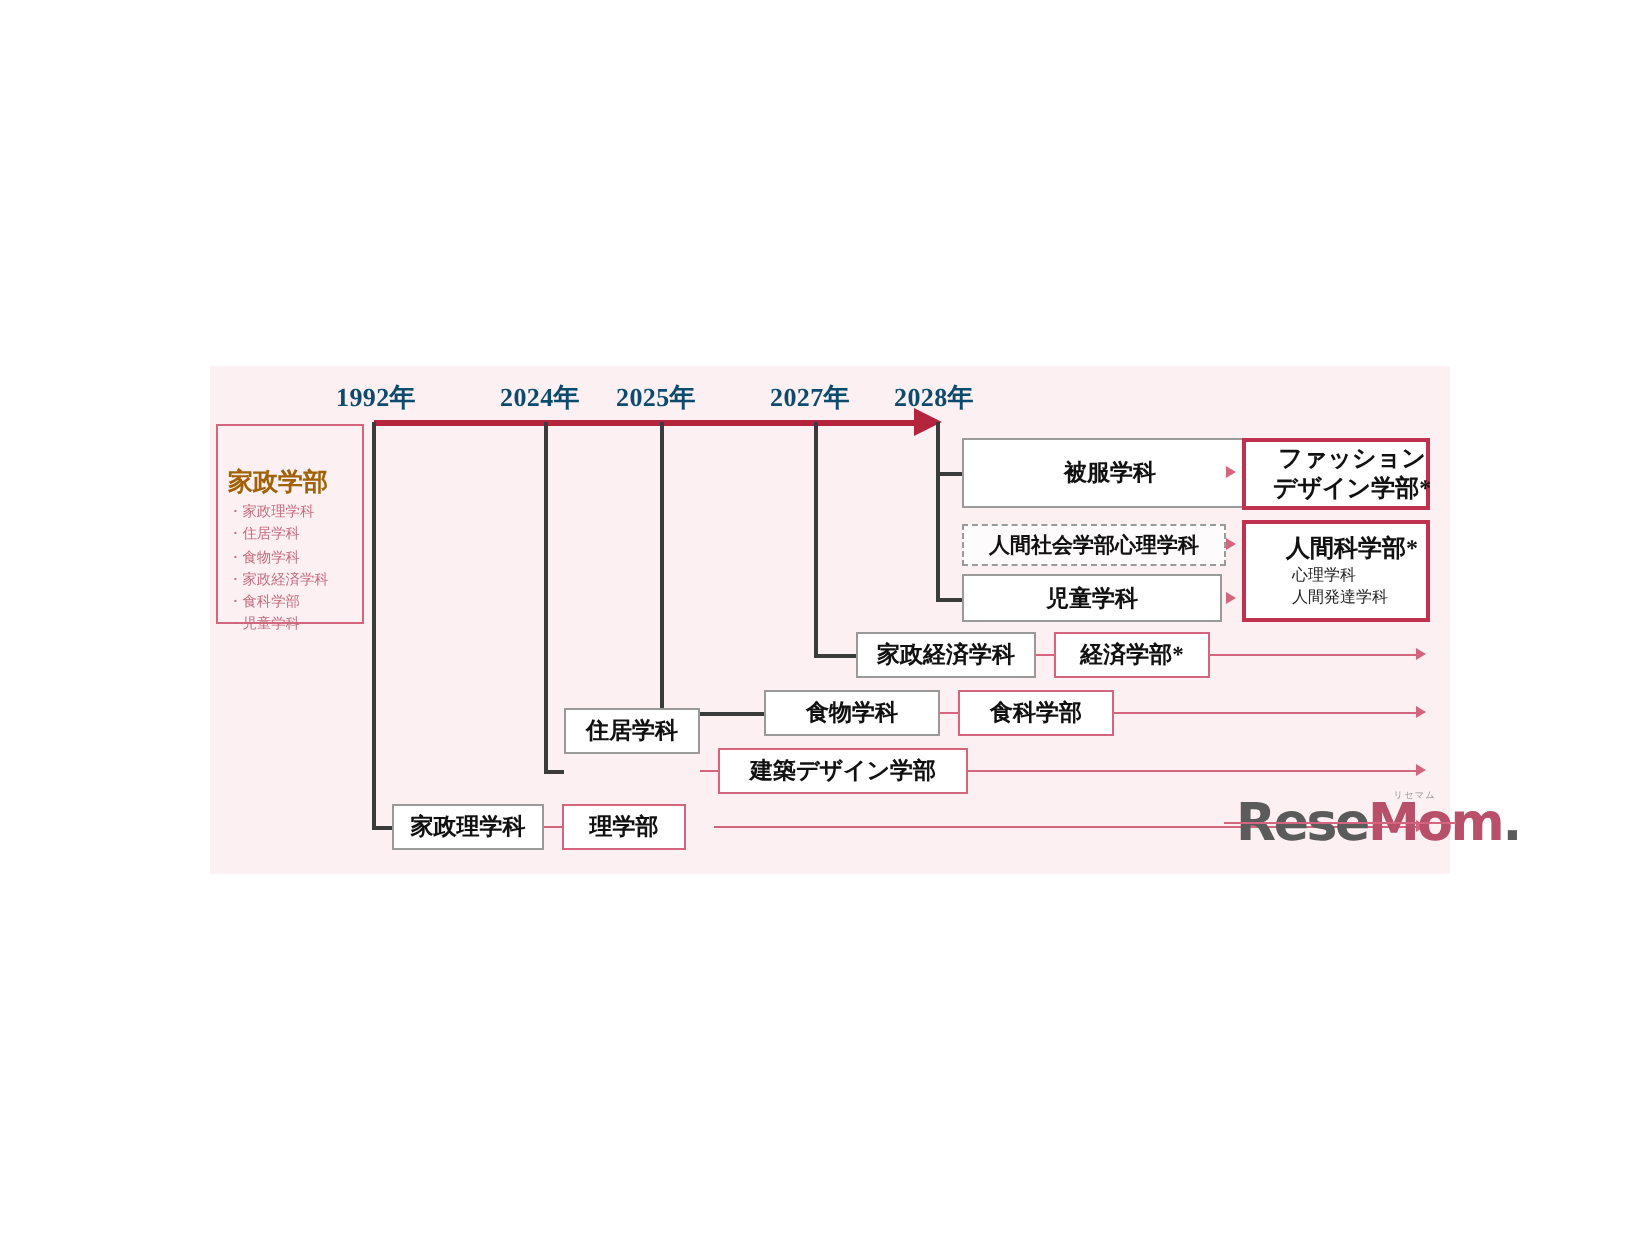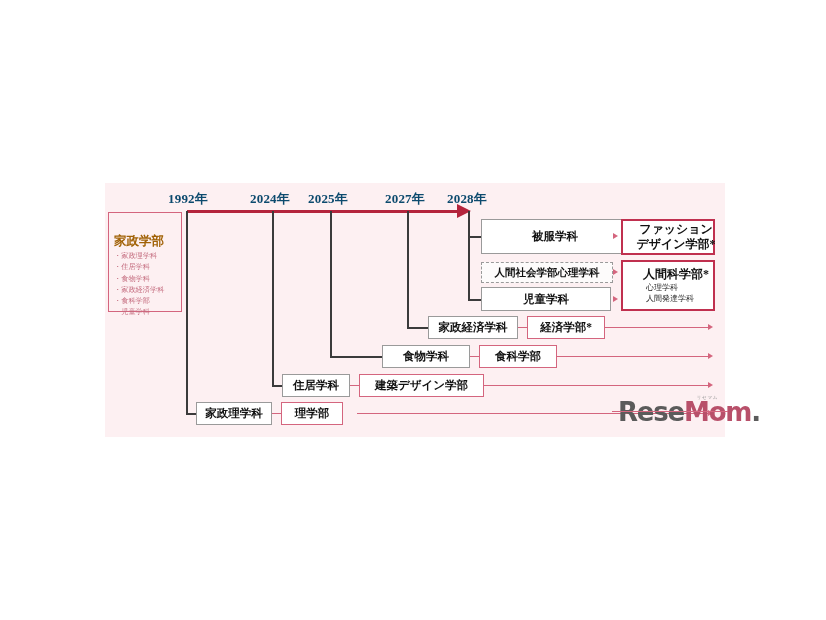--- a/index.html
+++ b/index.html
@@ -166,21 +166,21 @@
   <div class="box pink" style="left:527px;top:316px;width:78px;height:23px;">経済学部*</div>
   <div class="parrow" style="left:605px;top:327px;width:104px;"></div>
   <div class="phead" style="left:708px;top:324px;"></div>
 
   <div class="box gray" style="left:382px;top:345px;width:88px;height:23px;">食物学科</div>
   <div class="parrow" style="left:470px;top:356px;width:9px;"></div>
   <div class="box pink" style="left:479px;top:345px;width:78px;height:23px;">食科学部</div>
   <div class="parrow" style="left:557px;top:356px;width:152px;"></div>
   <div class="phead" style="left:708px;top:353px;"></div>
 
-  <div class="box gray" style="left:282px;top:374px;width:68px;height:23px;">住居学科</div>
+  <div class="box gray" style="left:282px;top:354px;width:68px;height:23px;">住居学科</div>
   <div class="parrow" style="left:350px;top:385px;width:9px;"></div>
   <div class="box pink" style="left:359px;top:374px;width:125px;height:23px;">建築デザイン学部</div>
   <div class="parrow" style="left:484px;top:385px;width:225px;"></div>
   <div class="phead" style="left:708px;top:382px;"></div>
 
   <div class="box gray" style="left:196px;top:402px;width:76px;height:23px;">家政理学科</div>
   <div class="parrow" style="left:272px;top:413px;width:9px;"></div>
   <div class="box pink" style="left:281px;top:402px;width:62px;height:23px;">理学部</div>
   <div class="parrow" style="left:357px;top:413px;width:352px;"></div>
   <div class="phead" style="left:708px;top:410px;"></div>

